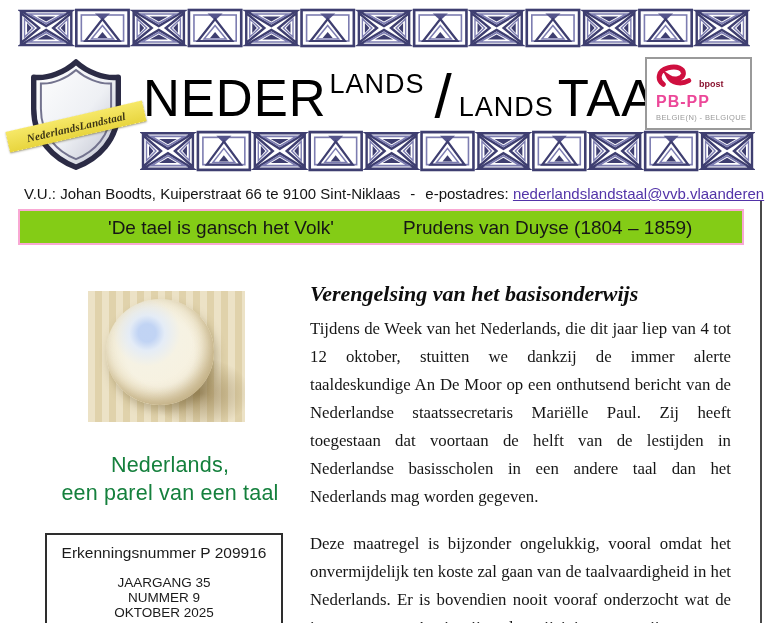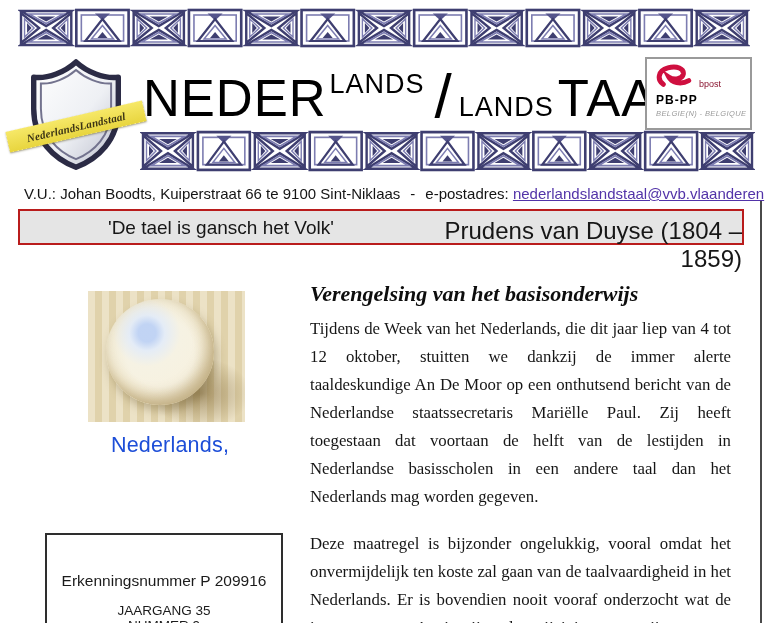--- a/index.html
+++ b/index.html
@@ -26,57 +26,57 @@
     display:flex;align-items:flex-end;color:#000000;white-space:nowrap;}
   .title .big{font-size:51px;line-height:1;letter-spacing:1px;}
   .title .sup{font-size:27px;line-height:1;margin:0 2px 26px 3px;letter-spacing:1px;}
   .title .slash{font-size:62px;line-height:.9;margin:0 5px 0 8px;}
   .title .sub{font-size:27px;line-height:1;margin:0 4px 3px 2px;letter-spacing:1px;}
 
   
   .stamp{position:absolute;left:645px;top:57px;width:107px;height:73px;background:#fff;
     border:2px solid #9a9a9a;box-sizing:border-box;padding:5px 8px 0 9px;}
   .stamp-row{display:flex;align-items:flex-end;gap:3px;height:26px;}
-  .stamp-brand{font-size:9px;font-weight:normal;color:#8a1430;padding-bottom:1px;text-align:center;}
-  .stamp-pbpp{font-size:12px;font-weight:bold;color:#000000;letter-spacing:1px;margin-top:3px;}
-  .stamp-country{font-size:7.5px;color:#9a9a9a;letter-spacing:.4px;margin-top:2px;white-space:nowrap;font-style:italic;}
+  .stamp-brand{font-size:9px;font-weight:bold;color:#8a1430;padding-bottom:1px;text-align:center;}
+  .stamp-pbpp{font-size:16px;font-weight:bold;color:#ec4899;letter-spacing:1px;margin-top:3px;}
+  .stamp-country{font-size:7.5px;color:#9a9a9a;letter-spacing:.4px;margin-top:2px;white-space:nowrap;}
 
   
   .vu-line{position:absolute;left:24px;top:185px;width:730px;font-size:15px;color:#141414;white-space:nowrap;}
   .vu-sep{margin:0 10px;}
   .vu-email{color:#5233a8;text-decoration:underline;cursor:pointer;}
 
   
   .quote-box{position:absolute;left:18px;top:209px;width:726px;height:36px;
-    border:2px solid #b91c1c;box-sizing:border-box;background:#e5e5e5;}
+    border:2px solid #f9a8d4;box-sizing:border-box;background:#84cc16;}
   .quote-text{position:absolute;left:88px;top:6px;font-size:19px;color:#161616;}
-  .quote-attr{position:absolute;left:383px;top:6px;font-size:24px;color:#161616;text-align:right;}
+  .quote-attr{position:absolute;left:383px;top:6px;font-size:19px;color:#161616;text-align:right;}
 
   
   .page-edge{position:absolute;left:760px;top:201px;width:2px;height:422px;background:#4a4a4a;}
 
   
   .pearl-photo{position:absolute;left:88px;top:291px;width:157px;height:131px;overflow:hidden;
     background:
       radial-gradient(ellipse 70px 50px at 72% 78%, rgba(120,95,45,.55), rgba(120,95,45,0) 70%),
       repeating-linear-gradient(90deg,#ece2c6 0 7px,#e0d2ab 7px 14px),
       repeating-linear-gradient(0deg,rgba(255,255,255,.25) 0 6px,rgba(160,135,80,.18) 6px 12px),
       #e6dab8;}
   .pearl-sphere{position:absolute;left:18px;top:8px;width:108px;height:106px;border-radius:50%;
     background:
       radial-gradient(circle at 38% 32%, rgba(190,210,245,.95) 0 9%, rgba(225,235,250,.85) 18%, rgba(245,242,228,.6) 34%, rgba(246,240,220,.25) 55%, rgba(0,0,0,0) 70%),
       radial-gradient(circle at 50% 50%, #f7f2e2 0 45%, #efe5c9 62%, #dfd1a9 80%, #cbb98b 96%);
     box-shadow:inset -6px -8px 14px rgba(150,125,70,.45), 3px 6px 10px rgba(100,80,35,.35);}
-  .pearl-caption{position:absolute;left:10px;top:432px;width:320px;text-align:center;
-    font-size:21.5px;line-height:1.3;color:#1d4ed8;letter-spacing:.2px;}
+  .pearl-caption{position:absolute;left:10px;top:452px;width:320px;text-align:center;
+    font-size:21.5px;line-height:1.3;color:#15803d;letter-spacing:.2px;}
 
   
   .regbox{position:absolute;left:45px;top:533px;width:238px;height:130px;
     border:2px solid #2e2e2e;box-sizing:border-box;text-align:center;color:#1b1b1b;}
-  .reg-number{margin-top:37px;font-size:15.5px;}
+  .reg-number{margin-top:9px;font-size:15.5px;}
   .reg-lines{margin-top:13px;font-size:13.5px;line-height:15px;}
 
   
   .article{position:absolute;left:310px;top:281px;width:436px;
     font-family:"Liberation Serif",serif;color:#161616;}
   .article-title{font-size:22px;font-weight:bold;font-style:italic;margin:0 0 8px 0;color:#0d0d0d;}
   .article p{margin:0 15px 19px 0;font-size:16.8px;line-height:28px;text-align:justify;}
   .article p:last-child{margin-bottom:0;}
 </style>
 </head>
@@ -191,20 +191,21 @@
     <span class="quote-attr">Prudens van Duyse (1804 – 1859)</span>
   </div>
 
   <div class="page-edge"></div>
 
   <div class="pearl-photo">
     <div class="pearl-sphere"></div>
   </div>
   <div class="pearl-caption">
     <div>Nederlands,</div>
+    <div>een parel van een taal</div>
   </div>
 
   <div class="regbox">
     <div class="reg-number">Erkenningsnummer P 209916</div>
     <div class="reg-lines">
       <div>JAARGANG 35</div>
       <div>NUMMER 9</div>
       <div>OKTOBER 2025</div>
     </div>
   </div>

